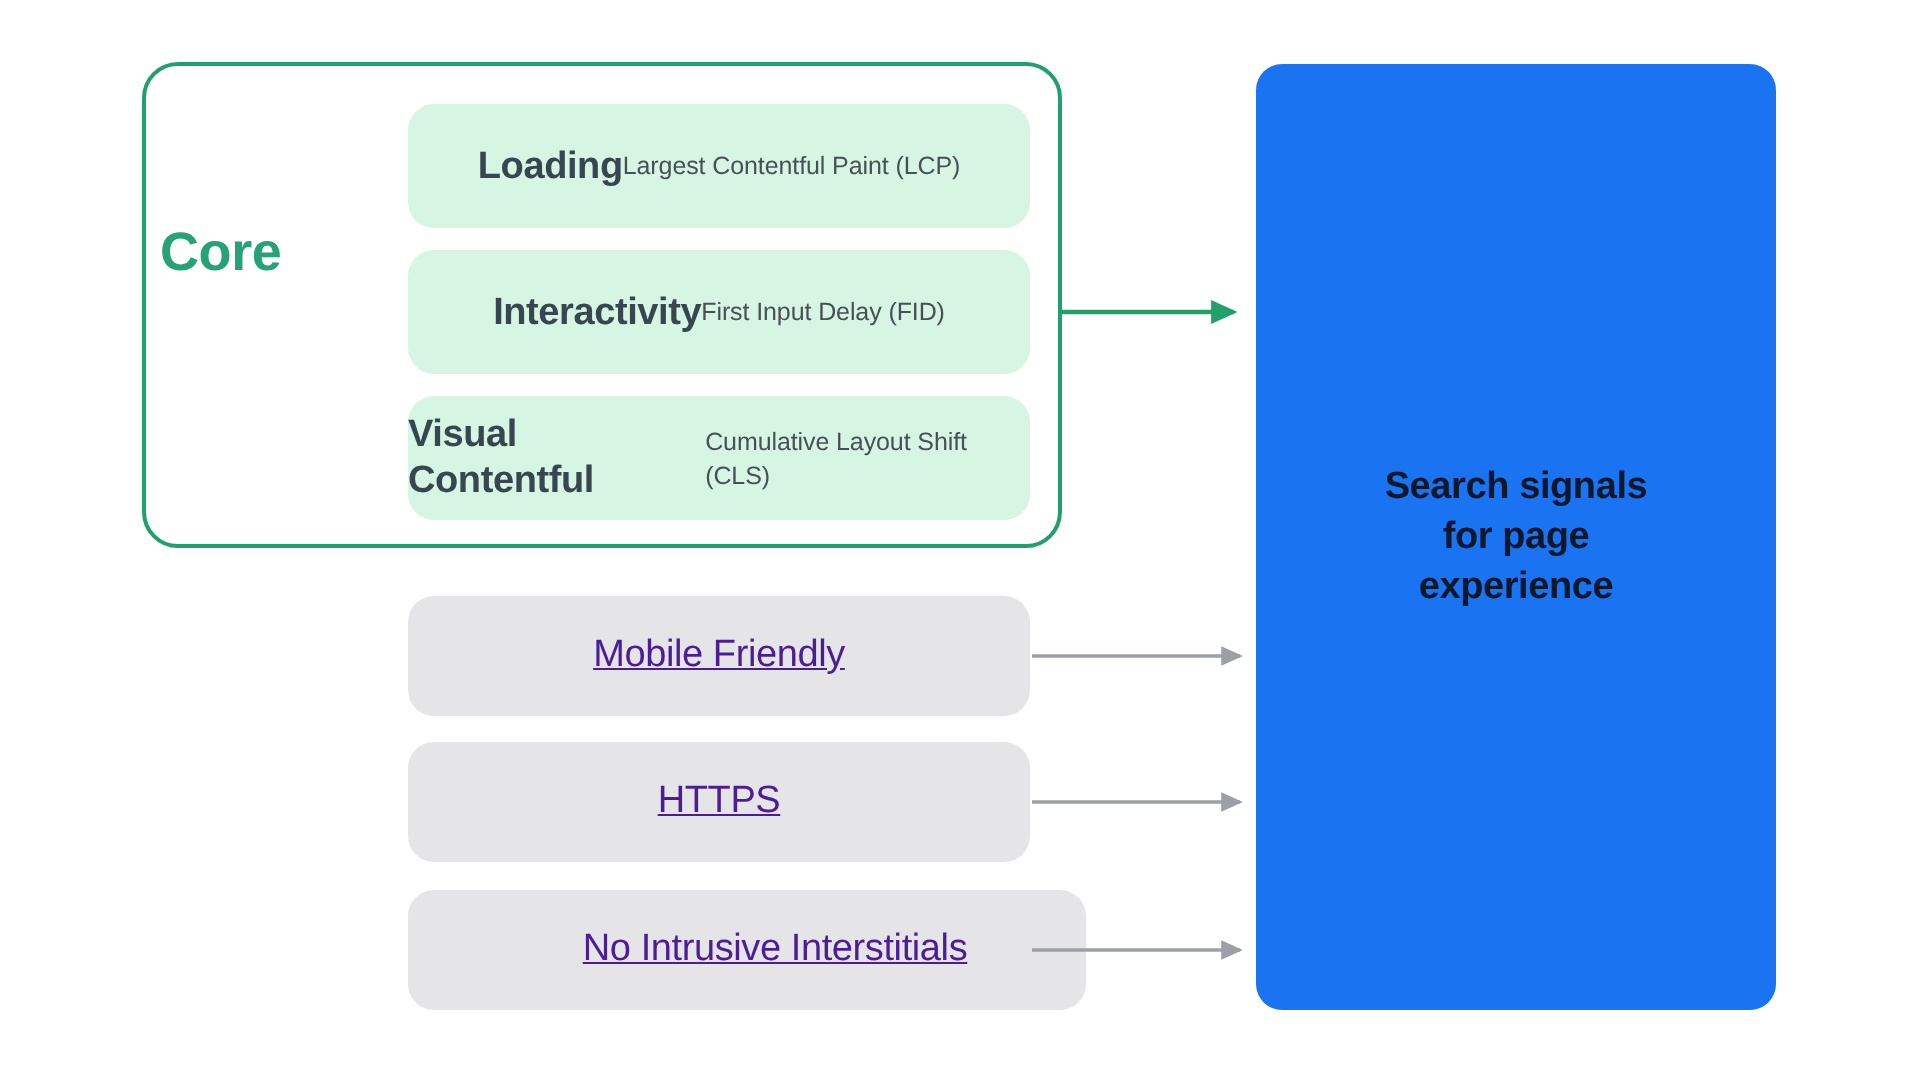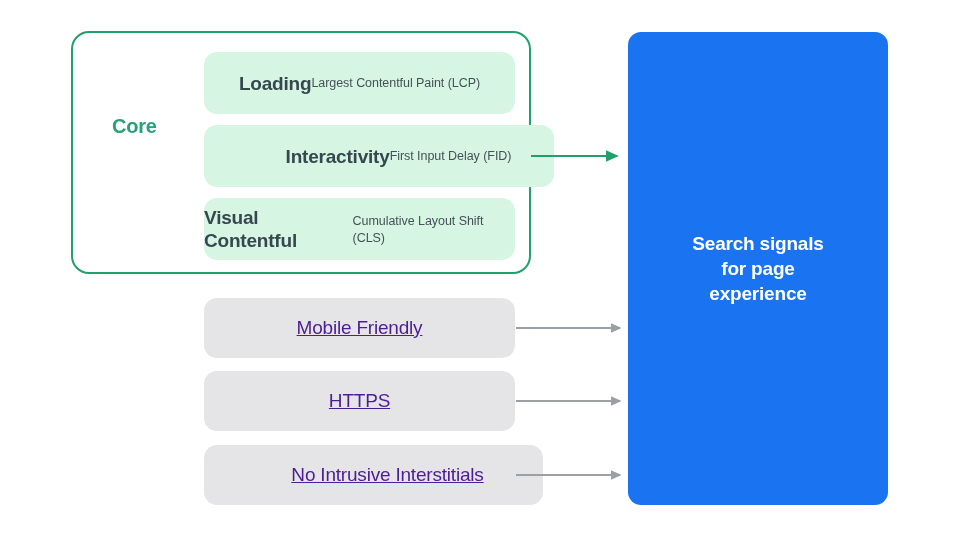--- a/index.html
+++ b/index.html
@@ -28,25 +28,25 @@
     height: 243px;
     box-sizing: border-box;
     border: 2px solid #22A06B;
     border-radius: 18px;
     background: transparent;
   }
 
   
   .cwv-label {
     position: absolute;
-    left: 112px;
+    left: 80px;
     top: 112px;
     width: 100px;
     color: #25A276;
-    font-size: 20px;
+    font-size: 27px;
     font-weight: bold;
     line-height: 29px;
     letter-spacing: -0.2px;
     text-align: left;
   }
   .cwv-label span { display: block; }
 
   
   .vital-card {
     position: absolute;
@@ -54,21 +54,21 @@
     width: 311px;
     height: 62px;
     background: #D6F5E3;
     border-radius: 13px;
     display: flex;
     flex-direction: row;
     align-items: center;
     justify-content: center;
   }
   .vital-card.v0 { top: 52px; }
-  .vital-card.v1 { top: 125px; padding-left: 39px; }
+  .vital-card.v1 { top: 125px; }
   .vital-card.v2 { top: 198px; }
 
   .vital-title {
     font-size: 19px;
     font-weight: bold;
     color: #37474F;
     letter-spacing: -0.2px;
     line-height: 23px;
   }
   .vital-sub {
@@ -111,21 +111,21 @@
     top: 32px;
     width: 260px;
     height: 473px;
     background: #1A73F0;
     border-radius: 13px;
     display: flex;
     align-items: center;
     justify-content: center;
   }
   .blue-text {
-    color: #ffffff;
+    color: #0f172a;
     font-size: 19px;
     font-weight: bold;
     line-height: 25px;
     text-align: center;
     letter-spacing: -0.2px;
     width: 200px;
   }
   .blue-text span { display: block; }
 
   

